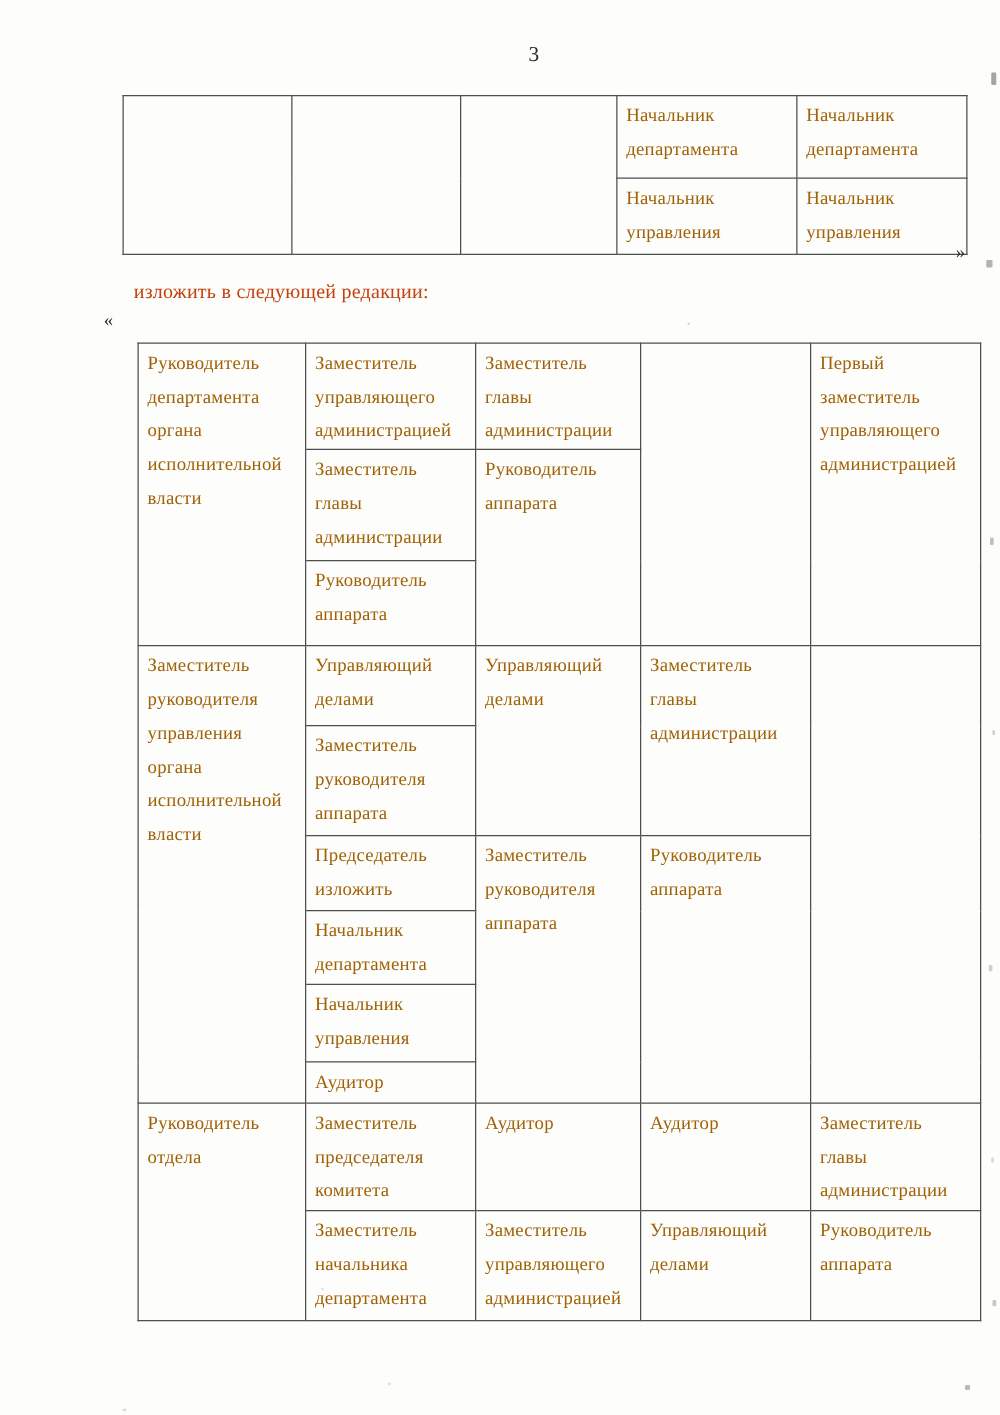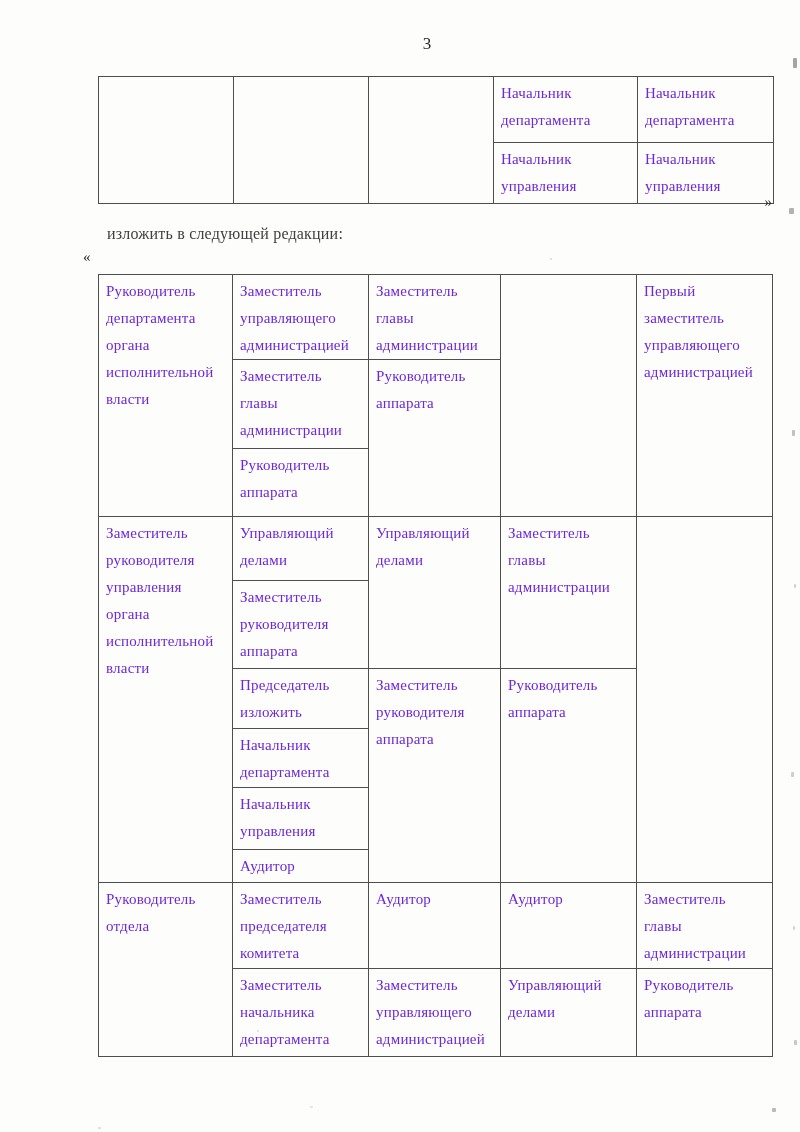--- a/index.html
+++ b/index.html
@@ -24,31 +24,31 @@
     table-layout:fixed;
   }
   table.doc td{
     border:1px solid #4e4e4e;
     vertical-align:top;
     padding:3px 4px 0 7px;
     font-size:15px;
     line-height:27px;
     letter-spacing:0.2px;
     white-space:pre-line;
-    color:#6d28d9;
+    color:#a16207;
     overflow:hidden;
   }
   #fragment-table{left:98px;top:76px;}
   #fragment-table table{width:675px;}
   #main-table{left:98px;top:274px;}
-  #main-table table{width:674px;}
+  #main-table table{width:674px;margin-left:12px;}
   .quote{font-size:15px;color:#2a2a2a;}
   #quote-close{left:740px;top:194px;width:32px;text-align:right;}
   #quote-open{left:83px;top:249px;}
-  .intro{left:107px;top:225px;font-size:16px;color:#404040;letter-spacing:0.2px;}
+  .intro{left:107px;top:225px;font-size:16px;color:#c2410c;letter-spacing:0.2px;}
   
   tr.h62 td{height:62px;} tr.h57 td{height:57px;}
   tr.h78 td{height:78px;} tr.h85 td{height:85px;} tr.h64 td{height:64px;}
   tr.h60 td{height:60px;} tr.h84 td{height:84px;} tr.h56 td{height:56px;}
   tr.h55 td{height:55px;} tr.h58 td{height:58px;} tr.h29 td{height:29px;}
   tr.h82 td{height:82px;} tr.h84b td{height:84px;}
   .speck{position:absolute;background:#777;border-radius:1px;}
 </style>
 </head>
 <body>

